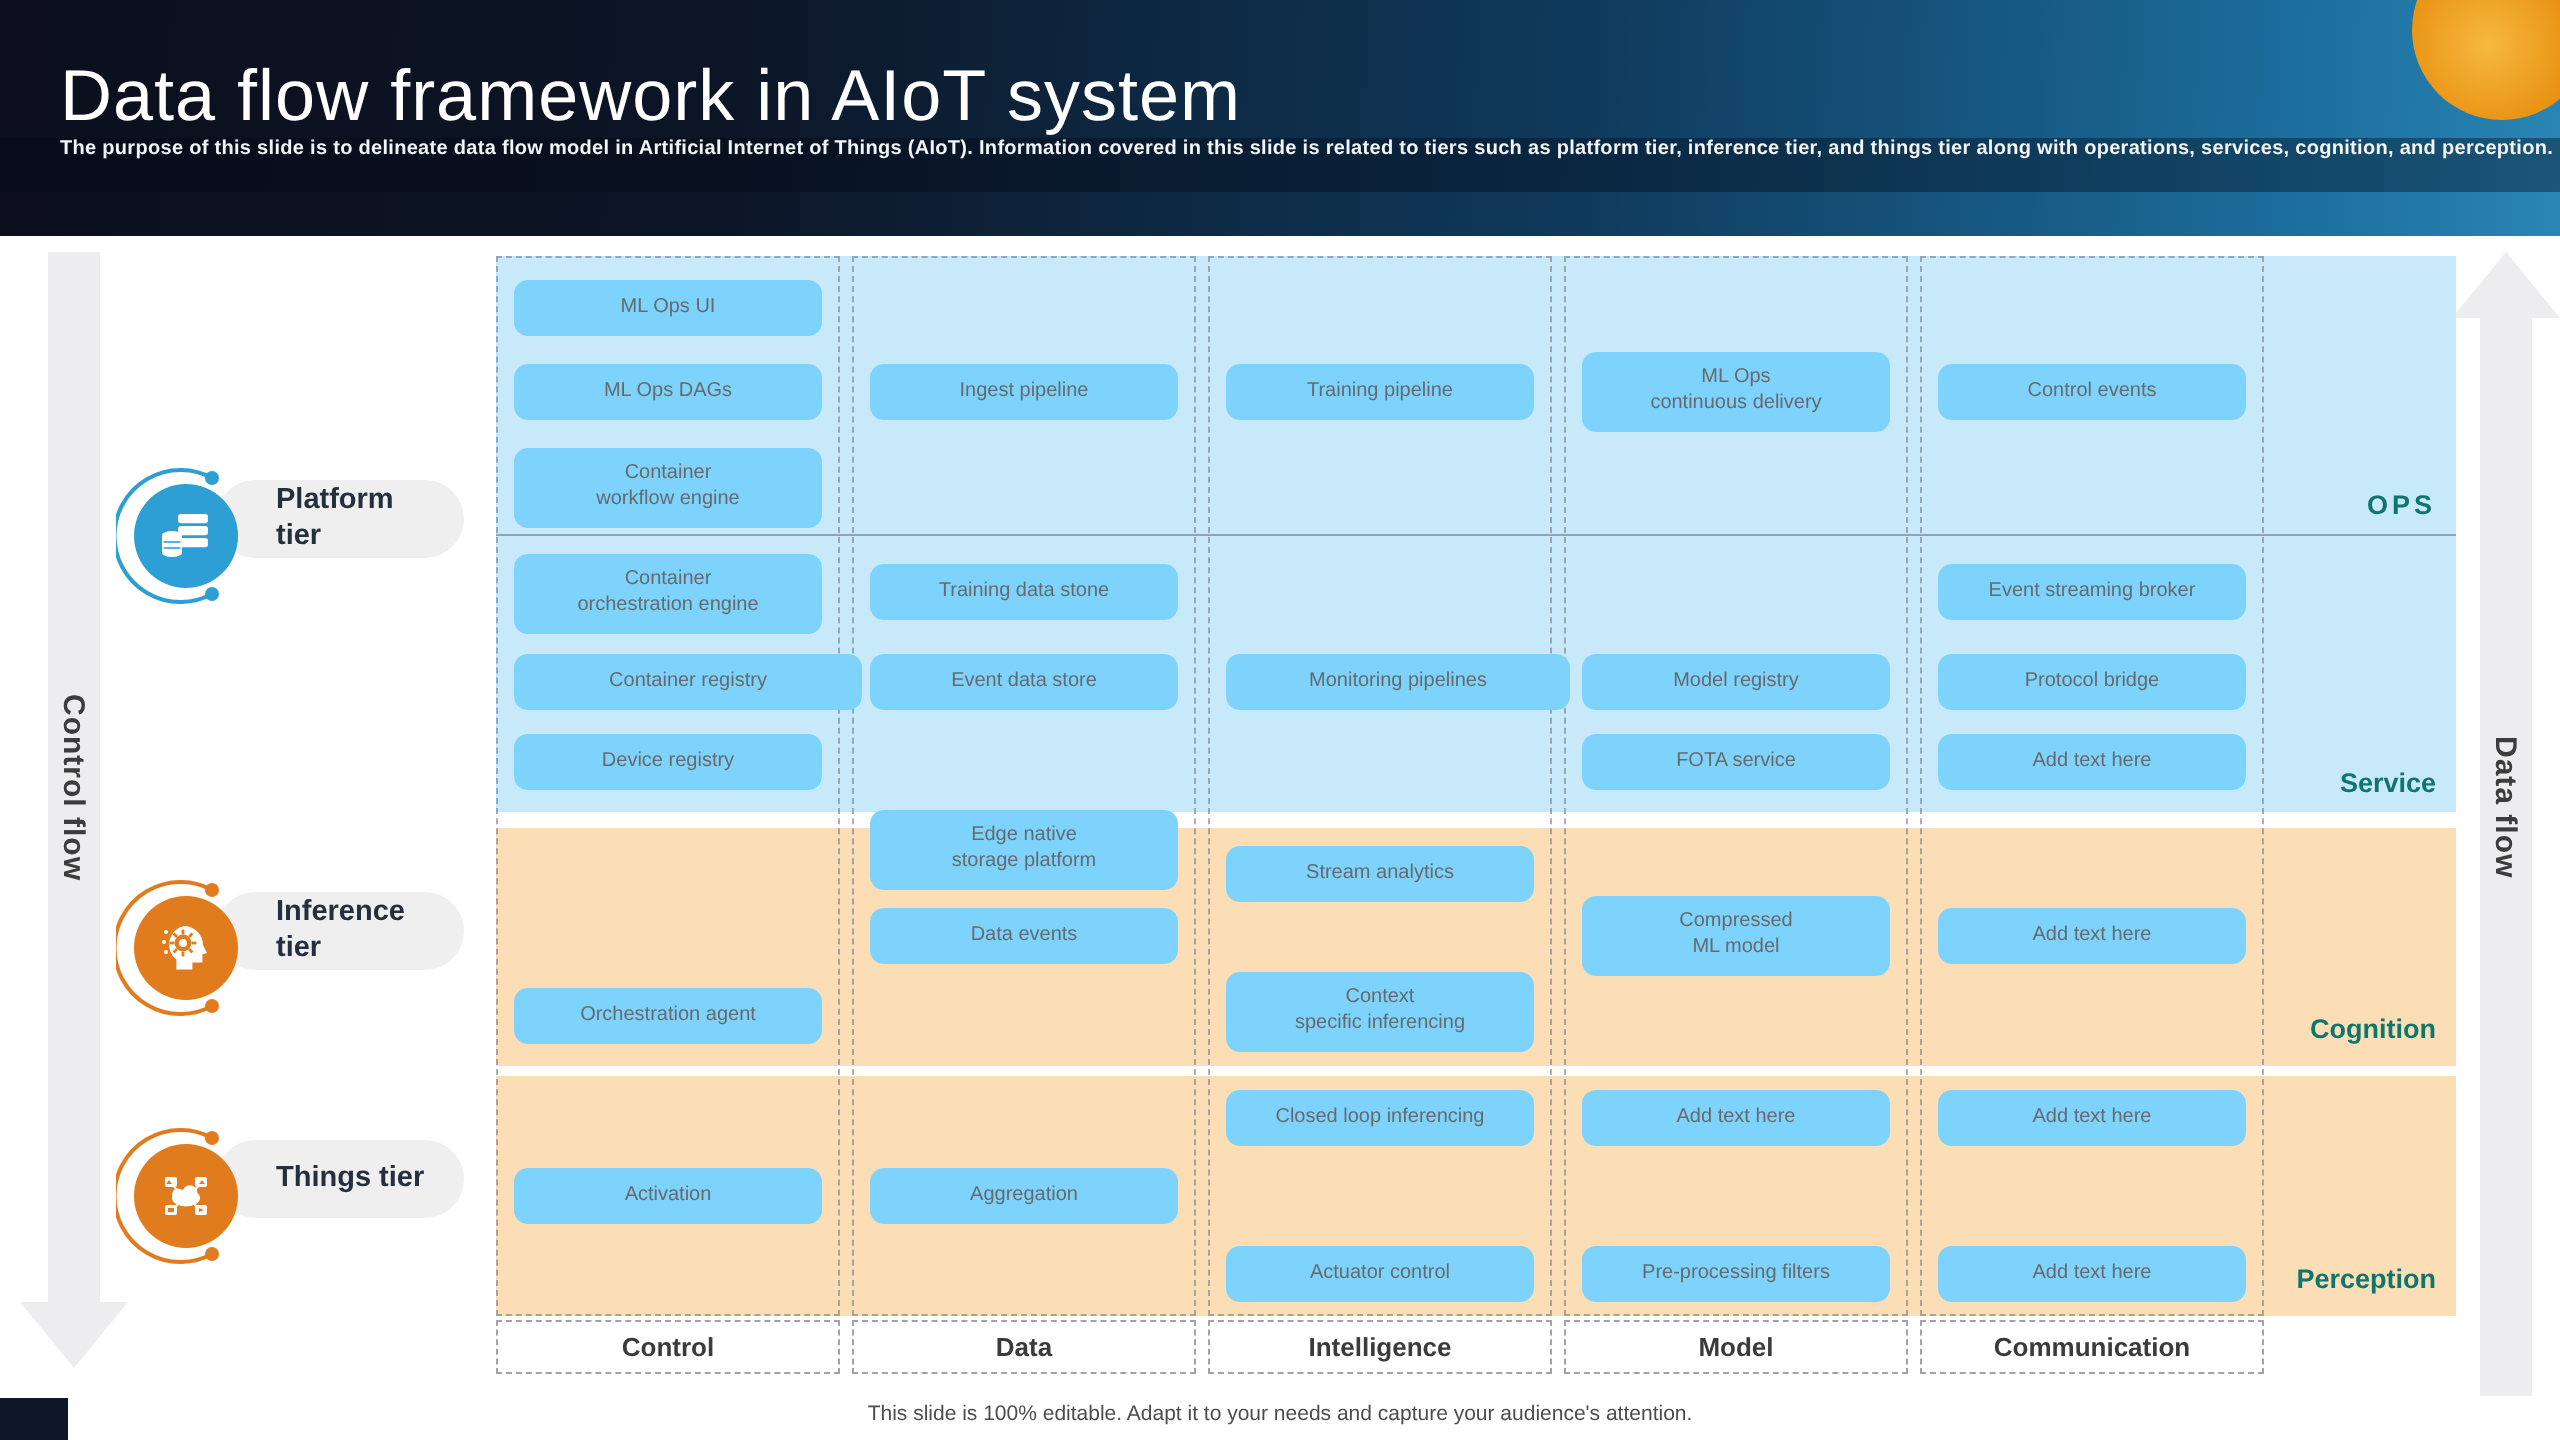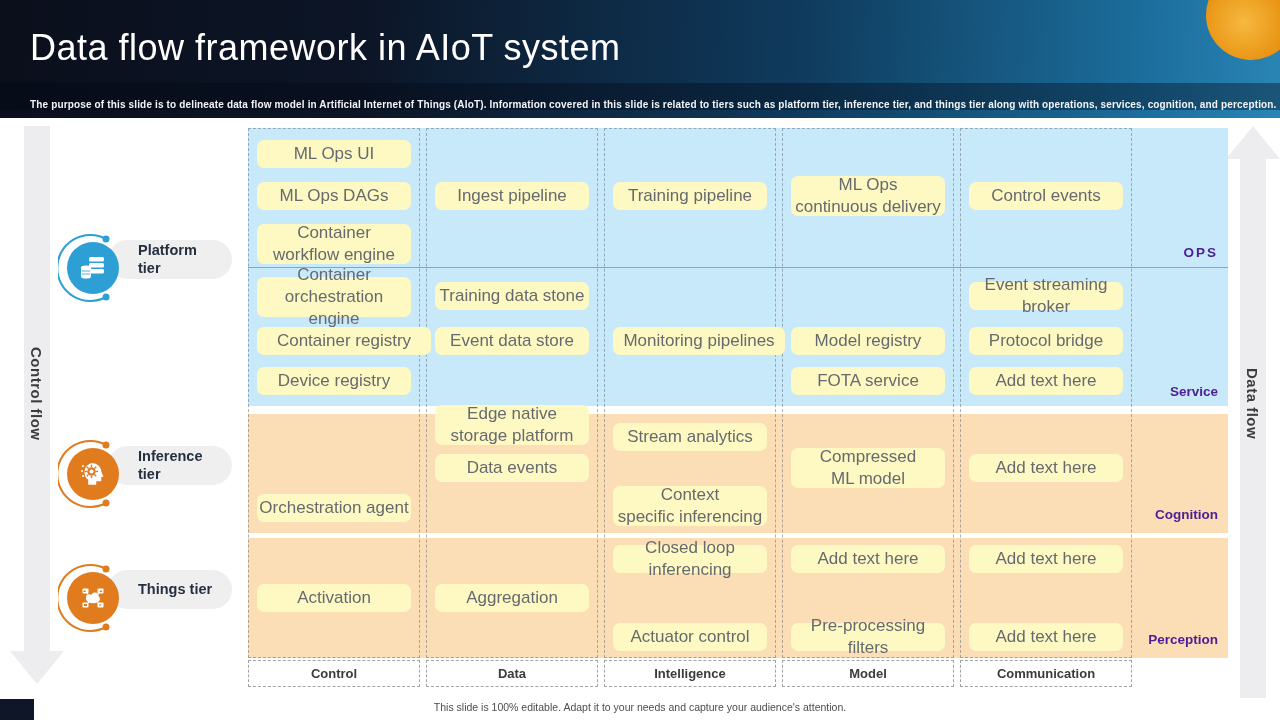--- a/index.html
+++ b/index.html
@@ -5,22 +5,22 @@
   * { margin:0; padding:0; box-sizing:border-box; }
   body { font-family:"Liberation Sans", sans-serif; background:#888; }
   #canvas { position:relative; width:1280px; height:720px; background:#ffffff; overflow:hidden; margin:0 auto; }
 
   
   .header { position:absolute; left:0; top:0; width:1280px; height:118px;
     background:linear-gradient(93deg,#0b0f1c 0%,#0c1526 28%,#0f3a5c 62%,#1c6f9e 90%,#2a85b5 100%); }
   .header-orange { position:absolute; right:-16px; top:-30px; width:90px; height:90px; border-radius:50%;
     background:radial-gradient(circle at 42% 58%, #f6b93f 0%, #e99414 55%, #d97e06 100%); }
   .slide-title { position:absolute; left:30px; top:27px; font-size:36px; font-weight:400; color:#ffffff; letter-spacing:0.5px; }
-  .subtitle-band { position:absolute; left:0; bottom:8px; width:1280px; height:27px;
-    background:rgba(3,9,22,0.38); display:flex; align-items:flex-end; }
+  .subtitle-band { position:absolute; left:0; bottom:22px; width:1280px; height:27px;
+    background:rgba(3,9,22,0.38); display:flex; align-items:flex-start; }
   .subtitle { padding-left:30px; font-size:10px; font-weight:600; color:#f2f5f8; letter-spacing:0.15px; }
 
   
   .arrow-shaft, .arrow-head { background:#ededef; }
   .arrow-shaft { position:absolute; }
   .arrow-head { position:absolute; }
   .flow-text { position:absolute; writing-mode:vertical-rl; font-size:15px; font-weight:700; color:#3c3c3c; letter-spacing:0.5px; }
 
   
   .tier-pill { position:absolute; left:108px; width:124px; height:39px; background:#efefef; border-radius:29px;
@@ -29,23 +29,23 @@
   .tier-icon-circle { position:absolute; left:67px; width:52px; height:52px; border-radius:50%;
     display:flex; align-items:center; justify-content:center; }
   .tier-arc { position:absolute; left:58px; width:70px; height:70px; }
 
   
   .band { position:absolute; left:248px; width:980px; }
   .band-blue { background:#c7e9fa; }
   .band-orange { background:#fbddb6; }
   .row-sep { position:absolute; left:248px; width:980px; height:1px; background:#90a4b0; }
   .gcol { position:absolute; top:128px; width:172px; height:530px; border:1px dashed rgba(105,115,125,0.55); }
-  .node { position:absolute; background:#fef9c3; border-radius:7px; color:#666a6e; font-size:17px;
+  .node { position:absolute; background:#7dd3fc; border-radius:7px; color:#666a6e; font-size:10px;
     display:flex; align-items:center; justify-content:center; text-align:center; white-space:pre-line; line-height:1.28; }
-  .row-label { position:absolute; width:86px; text-align:right; font-size:13.5px; font-weight:700; color:#4c1d95; }
+  .row-label { position:absolute; width:86px; text-align:right; font-size:13.5px; font-weight:700; color:#0f766e; }
   .row-label.spaced { letter-spacing:2px; }
   .col-label-box { position:absolute; top:660px; width:172px; height:27px; border:1px dashed #a3a3a3; background:#ffffff;
     display:flex; align-items:center; justify-content:center; font-size:13px; font-weight:700; color:#3b3b3b; }
 
   .footer { position:absolute; left:0; top:701px; width:1280px; text-align:center; font-size:10.5px; color:#4d4d4d; }
   .corner-rect { position:absolute; left:0; top:699px; width:34px; height:21px; background:#0e1627; }
 </style>
 </head>
 <body>
 

